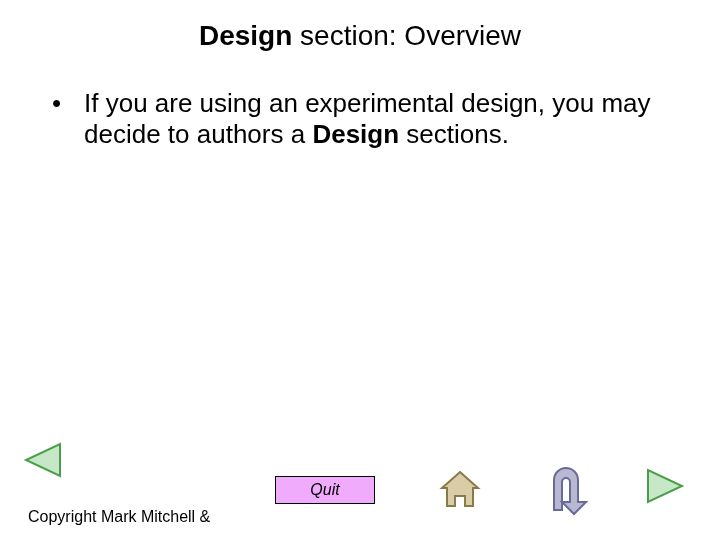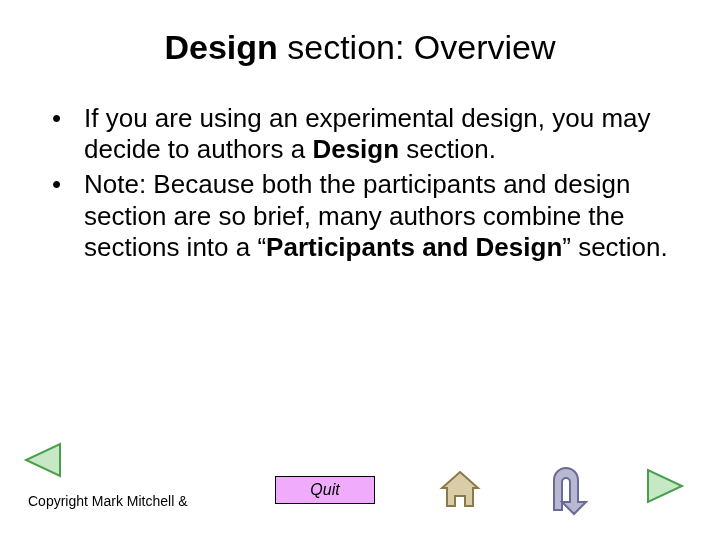--- a/index.html
+++ b/index.html
@@ -12,23 +12,22 @@
     position: relative;
     overflow: hidden;
   }
   .slide {
     width: 100%;
     height: 100%;
     padding: 20px 40px 0 40px;
   }
   .title {
     text-align: center;
-    font-size: 34px;
+    font-size: 28px;
     font-weight: 400;
-    margin-top: 8px;
     margin-bottom: 36px;
   }
   .title .bold { font-weight: 700; }
   .bullets {
     list-style: none;
     font-size: 26px;
     line-height: 1.2;
     padding-left: 12px;
   }
   .bullets li {
@@ -47,22 +46,22 @@
   .footer {
     position: absolute;
     left: 0;
     bottom: 0;
     width: 100%;
     height: 80px;
   }
   .copyright {
     position: absolute;
     left: 28px;
-    bottom: 30px;
-    font-size: 14px;
+    bottom: 14px;
+    font-size: 16px;
     line-height: 1.2;
   }
   .quit-btn {
     position: absolute;
     left: 275px;
     bottom: 36px;
     width: 100px;
     height: 28px;
     background: #f0abfc;
     border: 1px solid #000;
@@ -98,22 +97,21 @@
   }
 </style>
 </head>
 <body>
 
 <div class="slide">
   <h1 class="title">
     <span class="bold">Design</span><span> section: Overview</span>
   </h1>
   <ul class="bullets">
-      <li><span>If you are using an experimental design, you may decide to authors a </span><span class="bold">Design</span><span> section.</span></li>
-      <li><span>Note: Because both the participants and design section are so brief, many authors combine the sections into a “</span><span class="bold">Participants and Design</span><span>” section.</span></li>
+      <li><span>If you are using an experimental design, you may decide to authors a </span><span class="bold">Design</span><span> sections.</span></li>
     </ul>
 </div>
 
 <div class="footer">
   <div class="copyright">
     <span>Copyright Mark Mitchell &amp;</span><br>
   </div>
 
   <button class="quit-btn">Quit</button>
 

